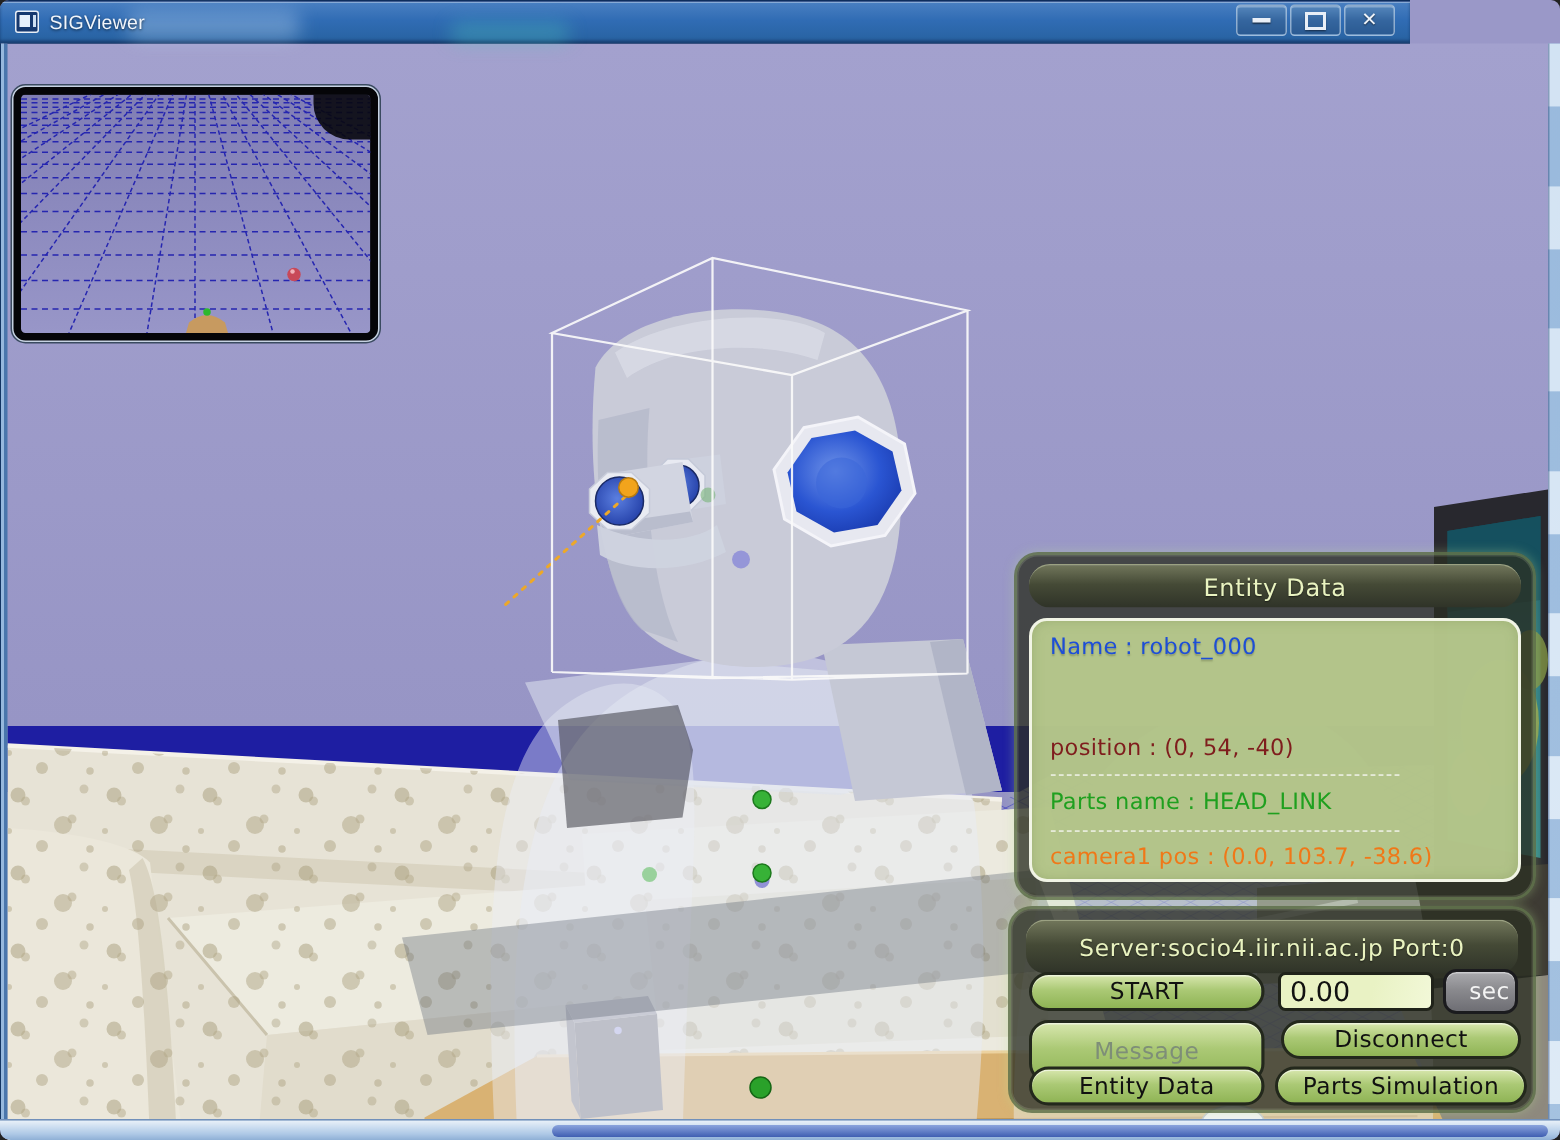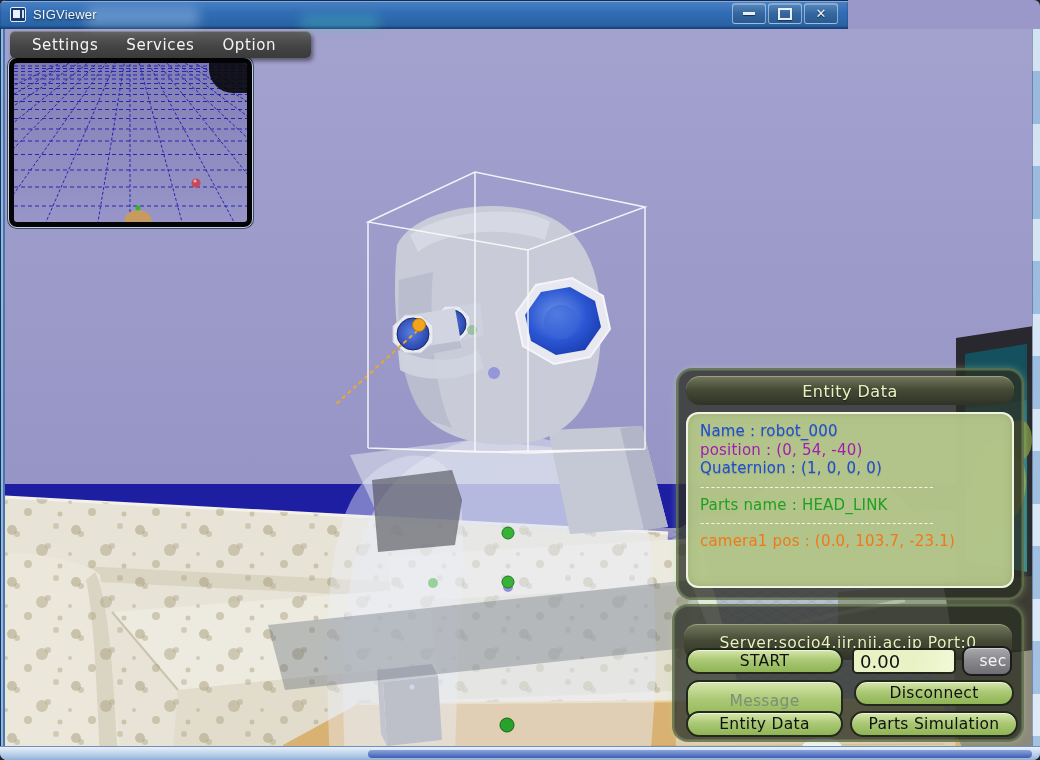--- a/index.html
+++ b/index.html
@@ -1,19 +1,19 @@
 <!DOCTYPE html>
 <html><head>
 <meta charset="utf-8">
 <style>
   html,body{margin:0;padding:0;background:#222;}
   .window{position:relative;width:1040px;height:760px;overflow:hidden;border-radius:6px 6px 7px 7px;
     font-family:"DejaVu Sans",sans-serif;background:#9a98c8;}
   
-  .titlebar{position:absolute;left:0;top:0;width:848px;height:29px;z-index:50;
+  .titlebar{position:absolute;left:0;top:0;width:940px;height:29px;z-index:50;
     background:linear-gradient(#4a80c2 0%,#306cb4 45%,#27619f 100%);
     border-top:1px solid #0d2d5c;box-sizing:border-box;box-shadow:inset 0 1px 0 rgba(255,255,255,.35),inset 0 -2px 2px rgba(10,30,70,.5);}
   .tb-blob1{position:absolute;left:85px;top:6px;width:115px;height:20px;background:rgba(195,220,245,.35);filter:blur(6px);border-radius:8px;}
   .tb-blob2{position:absolute;left:300px;top:14px;width:80px;height:14px;background:rgba(80,200,190,.35);filter:blur(6px);border-radius:8px;}
   .tb-icon{position:absolute;left:10px;top:6px;width:16px;height:15px;background:#16386e;border:1px solid #e8eef6;border-radius:2px;box-sizing:border-box;}
   .tb-icon i{position:absolute;left:2px;top:2px;width:7px;height:8px;background:#e8f0fa;}
   .tb-icon b{position:absolute;right:1px;top:2px;width:2px;height:8px;background:#cfe0f2;}
   .tb-title{position:absolute;left:33px;top:6px;color:#f2f6fb;font-size:13px;font-family:"Liberation Sans",sans-serif;text-shadow:0 1px 2px rgba(0,0,0,.65);letter-spacing:.2px;}
   .tb-controls{position:absolute;right:10px;top:2px;display:flex;gap:2px;}
   .tb-btn{width:32px;height:19px;border-radius:3px;border:1px solid rgba(220,235,250,.55);
@@ -46,27 +46,27 @@
     border-radius:16px;box-shadow:0 0 7px rgba(185,225,145,.35),inset 0 0 0 1px rgba(225,240,200,.15);box-sizing:border-box;}
   .gp-header{margin:6px 8px 0;height:29px;border-radius:14px;display:flex;align-items:center;justify-content:center;
     background:linear-gradient(#70755a 0%,#454a36 45%,#2f3328 100%);border-top:1px solid #9ba182;box-sizing:border-box;
     color:#e9f3c0;font-size:16px;letter-spacing:.5px;text-shadow:0 1px 1px rgba(0,0,0,.5);}
   
   .entity-panel{left:676px;top:368px;width:348px;height:232px;}
   .ep-body{margin:7px 8px;height:176px;border-radius:12px;background:rgba(186,204,142,.94);
     border:2px solid rgba(248,250,240,.9);box-shadow:inset 0 0 8px rgba(120,140,80,.35);
     padding:8px 12px;box-sizing:border-box;font-size:15px;line-height:18.6px;letter-spacing:.2px;}
   .c-white{color:#1d4ed8;text-shadow:0 1px 1px rgba(90,100,60,.4);}
-  .c-red{color:#a21caf;}
+  .c-red{color:#7f1d1d;margin-top:48px;}
   .c-green{color:#1fa01f;}
   .c-orange{color:#f07818;}
   .c-sep{color:#f0f2e8;font-size:12px;letter-spacing:1px;line-height:18px;overflow:hidden;white-space:nowrap;}
   
   .server-panel{left:672px;top:604px;width:352px;height:138px;}
-  .sp-header{margin:18px 10px 0;height:36px;font-size:15.5px;border-radius:13px;}
+  .sp-header{margin:7px 10px 0;height:36px;font-size:15.5px;border-radius:13px;}
   .pill{position:absolute;display:flex;align-items:center;justify-content:center;cursor:pointer;
     background:linear-gradient(#d8e7ae 0%,#abc975 45%,#8fb455 100%);border:2px solid #23281c;border-radius:13px;
     box-shadow:inset 0 1px 0 rgba(255,255,255,.55);color:#111;font-size:15.5px;letter-spacing:.3px;box-sizing:border-box;}
   .pill.disabled{color:#7e8e78;}
   .btn-start{left:12px;top:42px;width:157px;height:26px;}
   .time-input{position:absolute;left:178px;top:42px;width:104px;height:26px;box-sizing:border-box;
     background:linear-gradient(105deg,#e9f2c4 60%,#f2f8d8);border:2px solid #20231a;border-radius:5px;
     font-family:"DejaVu Sans",sans-serif;font-size:18px;color:#111;padding:0 0 0 6px;outline:none;}
   .btn-sec{left:288px;top:40px;width:50px;height:30px;border-radius:9px;color:#f4f4f4;
     background:linear-gradient(#aaaaae 0%,#8a8a8e 45%,#6e6e74 100%);border:2px solid #1b1b1e;
@@ -267,36 +267,30 @@
         </g>
         <circle cx="182" cy="120" r="4.5" fill="#c84858"></circle>
         <circle cx="181" cy="118" r="1.5" fill="#f0b0b8"></circle>
         <path d="M112,152 Q124,142 136,152 L138,159 L110,159 Z" fill="#c79a60"></path>
         <circle cx="124" cy="145" r="2.5" fill="#2db82d"></circle>
       </svg>
       <div class="mm-corner"></div>
     </div>
   </div>
 
-  <div class="menubar">
-    <span class="menu-item">Settings</span>
-    <span class="menu-item">Services</span>
-    <span class="menu-item">Option</span>
-  </div>
 
   <div class="gpanel entity-panel">
     <div class="gp-header">Entity Data</div>
     <div class="ep-body">
       <div class="c-white">Name : robot_000</div>
       <div class="c-red">position : (0, 54, -40)</div>
-      <div class="c-white">Quaternion : (1, 0, 0, 0)</div>
       <div class="c-sep">--------------------------------------------</div>
       <div class="c-green">Parts name : HEAD_LINK</div>
       <div class="c-sep">--------------------------------------------</div>
-      <div class="c-orange">camera1 pos : (0.0, 103.7, -23.1)</div>
+      <div class="c-orange">camera1 pos : (0.0, 103.7, -38.6)</div>
     </div>
   </div>
 
   <div class="gpanel server-panel">
     <div class="gp-header sp-header">Server:socio4.iir.nii.ac.jp Port:0</div>
     <div class="pill btn-start">START</div>
     <input class="time-input" value="0.00" style="">
     <div class="pill btn-sec">sec</div>
     <div class="pill btn-message disabled">Message</div>
     <div class="pill btn-disconnect">Disconnect</div>

